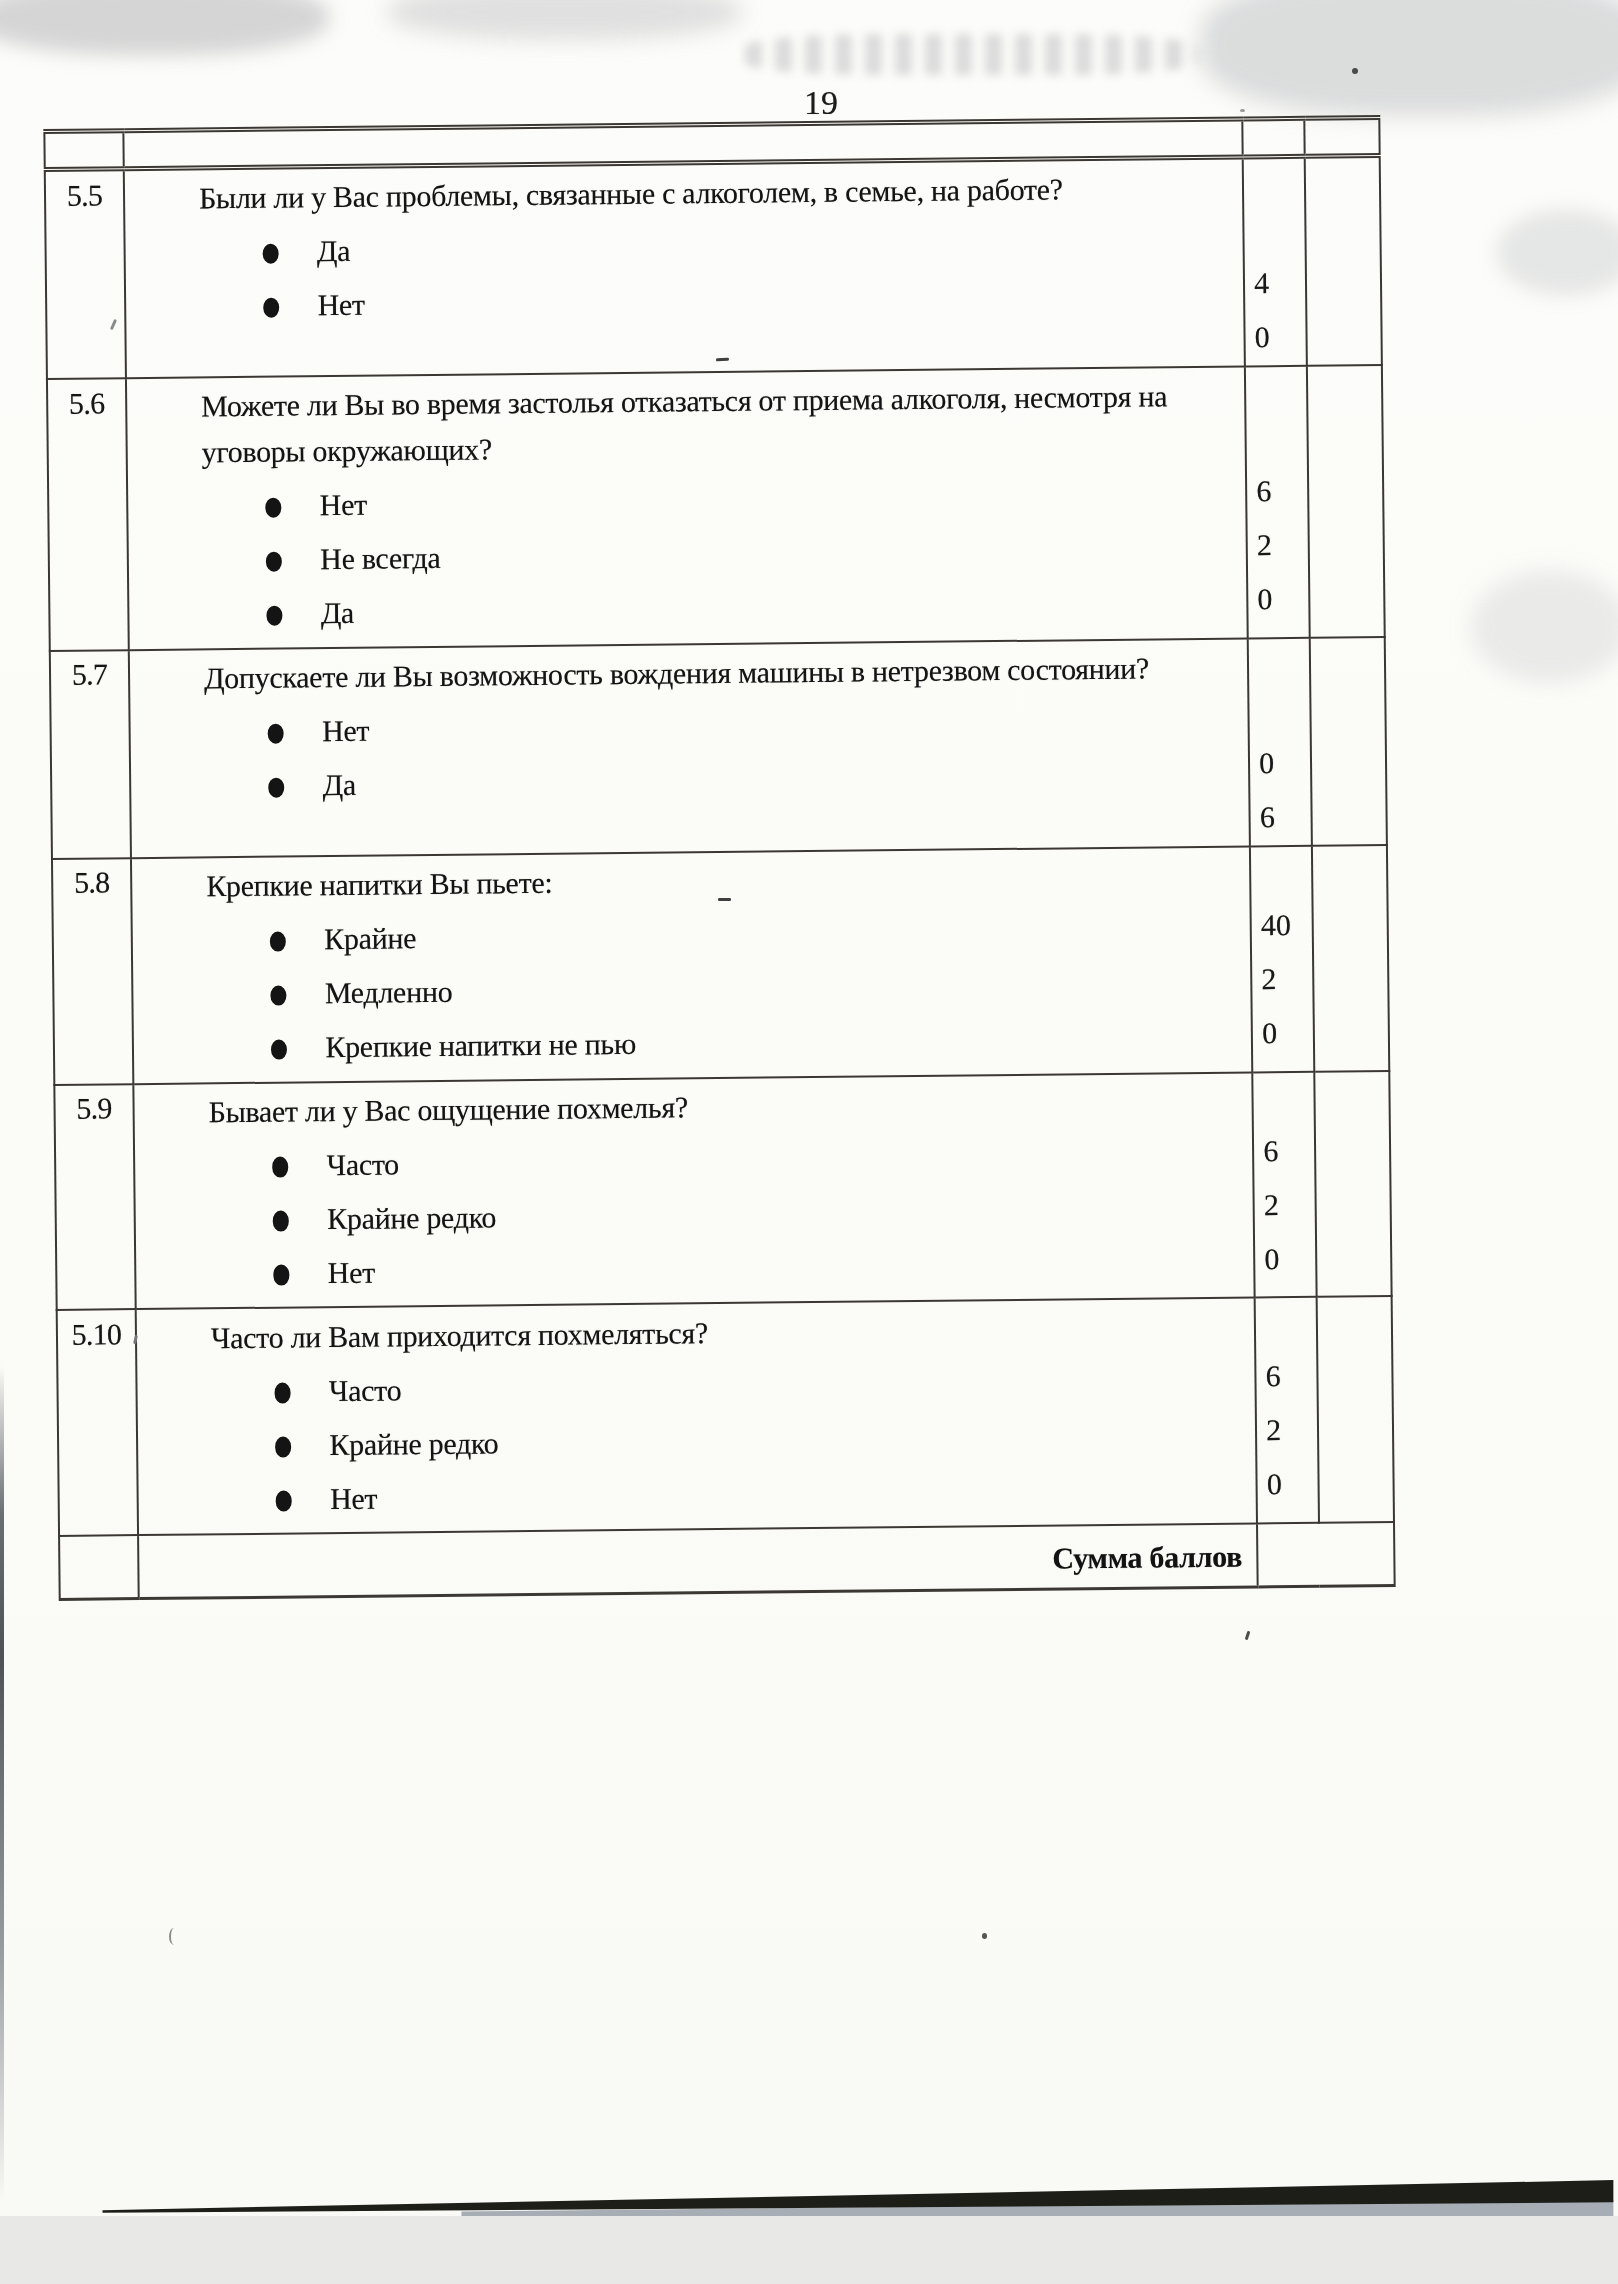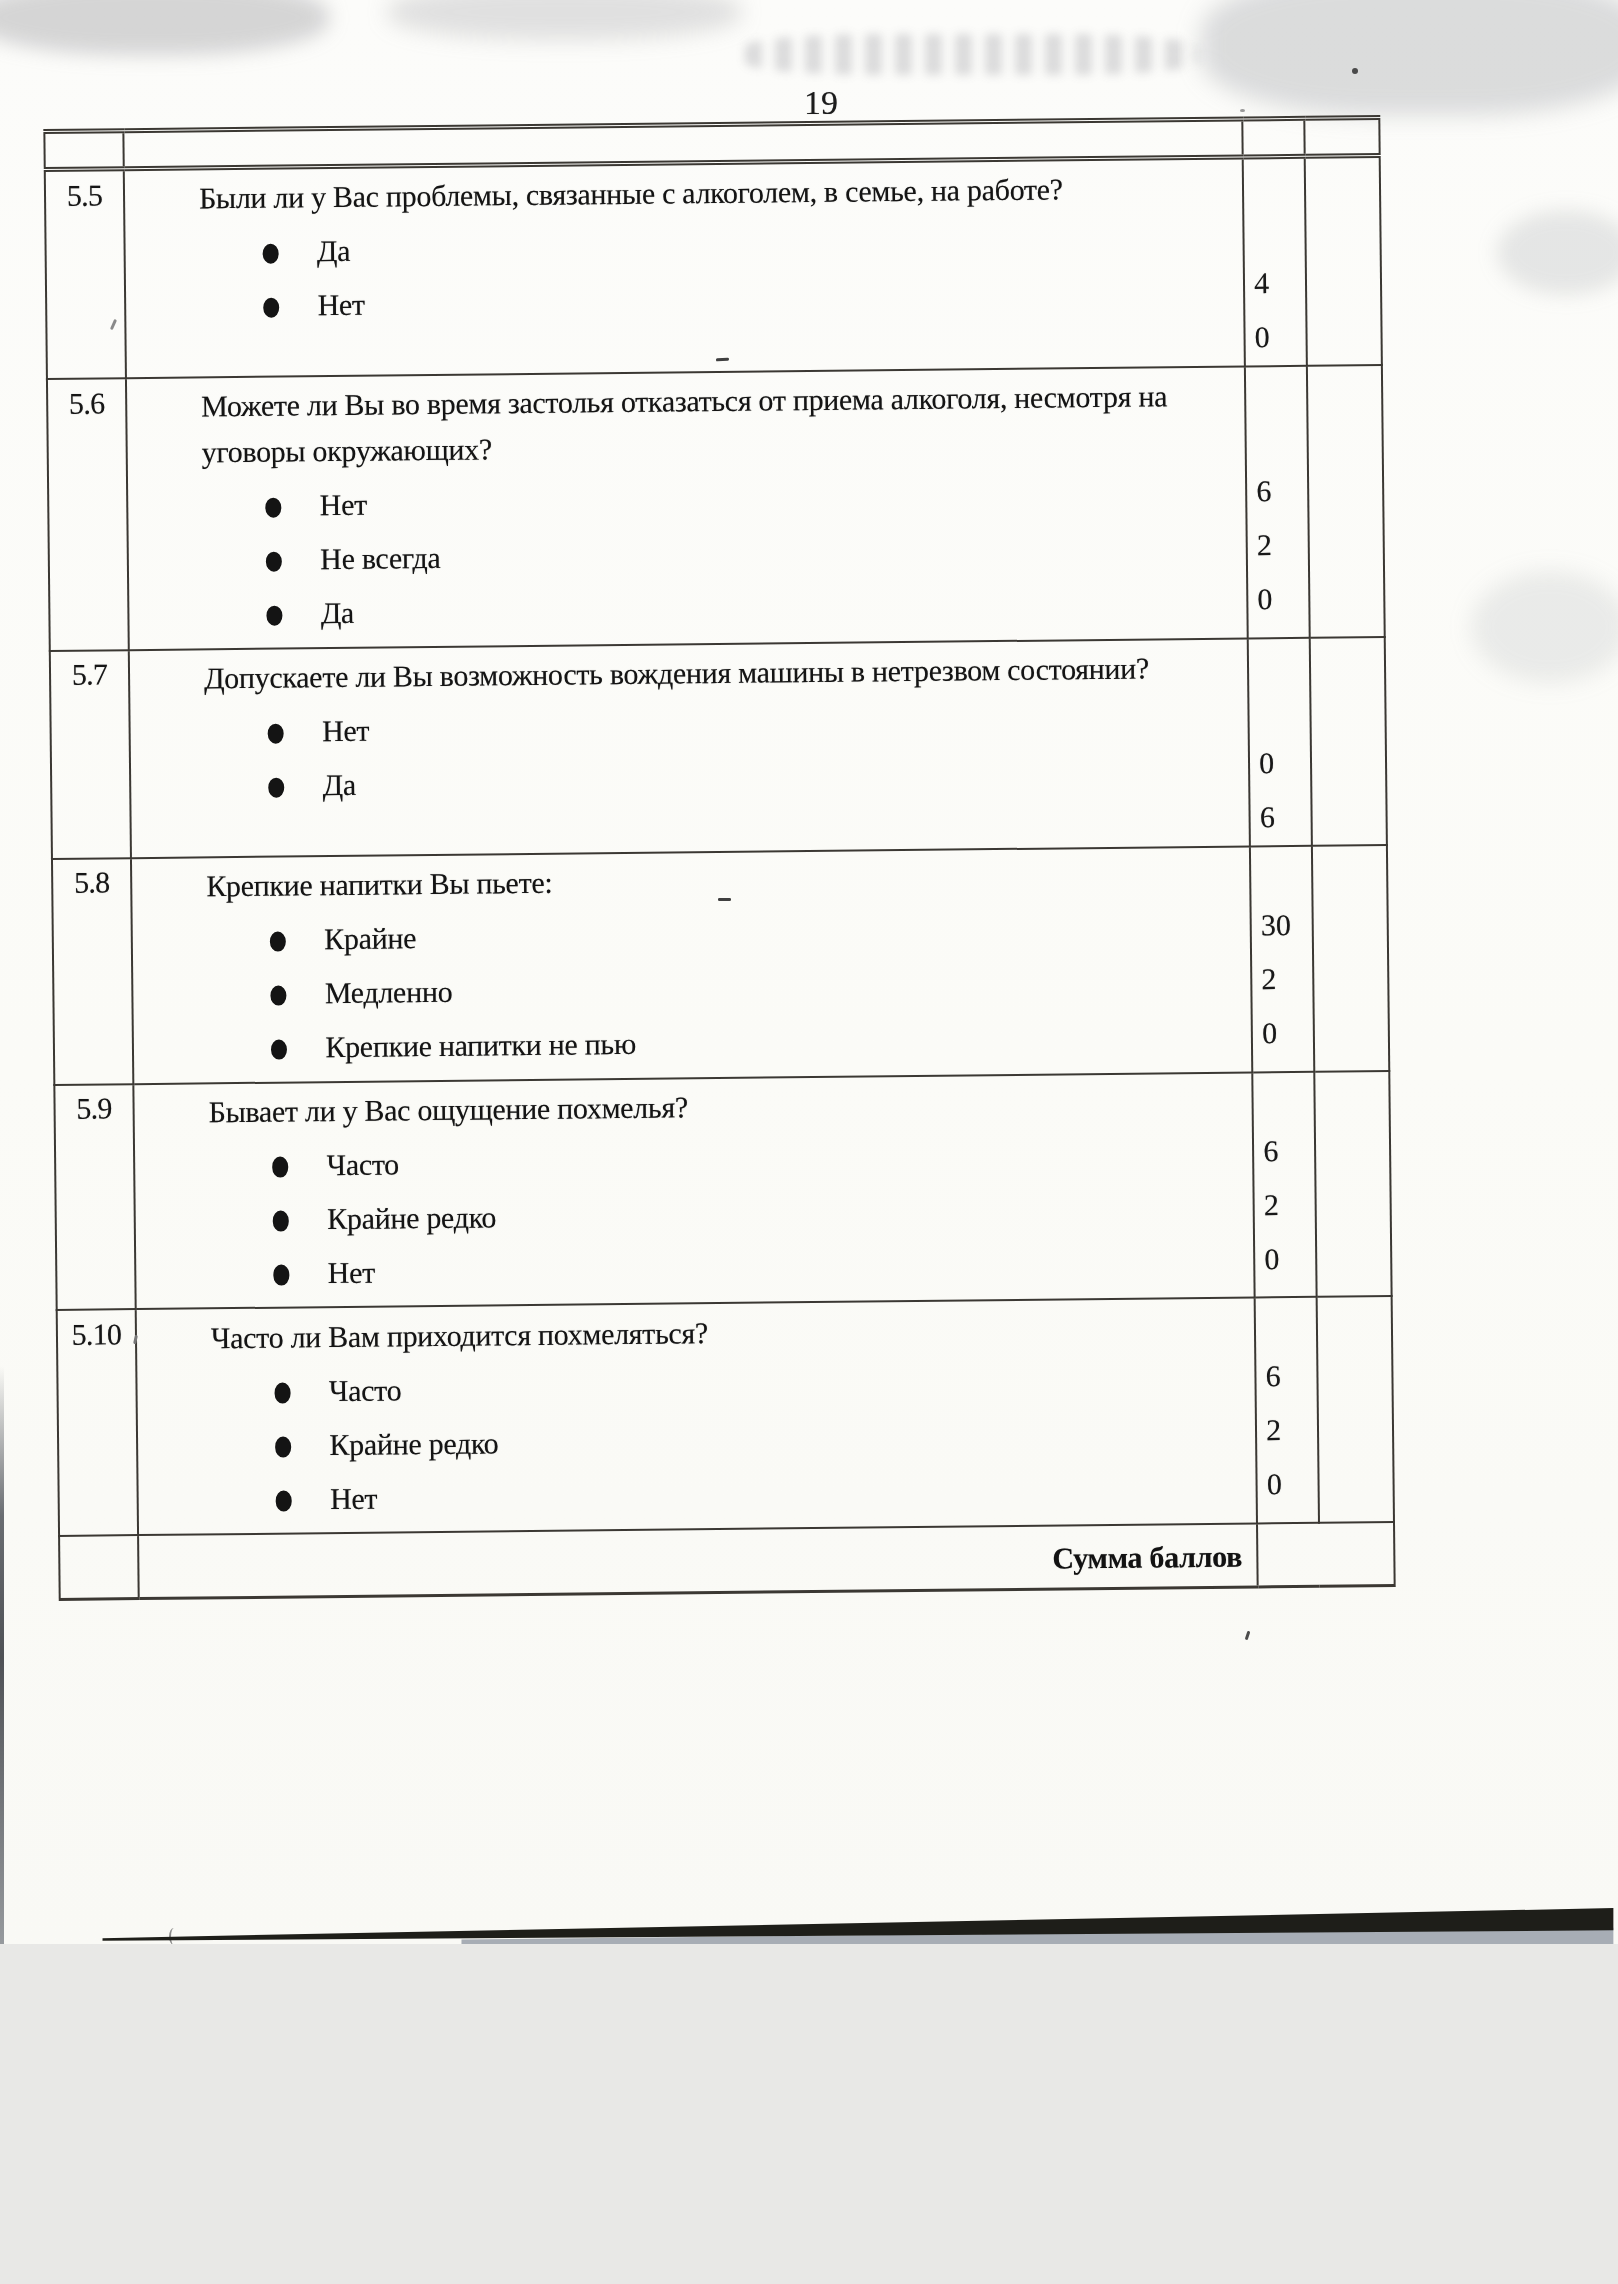--- a/index.html
+++ b/index.html
@@ -1,18 +1,18 @@
 <!DOCTYPE html>
 <html style="font-size:10.5px"><head>
 <meta charset="utf-8">
 <style>
   html,body{margin:0;padding:0;background:#e8e8e6;}
   .page{
     position:relative;
-    width:1618px;height:1944px;
+    width:1618px;height:2216px;
     background:linear-gradient(180deg,#fcfcfa 0%,#fbfbf7 55%,#f9f9f5 100%);
     overflow:hidden;
     font-family:"Liberation Serif","DejaVu Serif",serif;
     color:#171717;
   }
   
   .page-number{
     position:absolute;top:84px;left:785px;width:72px;
     font-size:34px;text-align:center;color:#1c1c1c;
     text-shadow:0 0 0.7px rgba(20,20,20,.5);
@@ -170,21 +170,21 @@
             <td class="c-q">
               <div class="q-text">Крепкие напитки Вы пьете:</div>
               <ul class="opts">
                 <li class="opt"><span class="bullet"></span><span class="opt-label">Крайне</span></li>
                 <li class="opt"><span class="bullet"></span><span class="opt-label">Медленно</span></li>
                 <li class="opt"><span class="bullet"></span><span class="opt-label">Крепкие напитки не пью</span></li>
               </ul>
             </td>
             <td class="c-score">
               <div class="score-spacer" style="height: 50px;"></div>
-              <div class="score-line">30</div>
+              <div class="score-line">40</div>
               <div class="score-line">2</div>
               <div class="score-line">0</div>
             </td>
             <td class="c-mark"></td>
           </tr>
           <tr>
             <td class="c-num">5.9</td>
             <td class="c-q">
               <div class="q-text">Бывает ли у Вас ощущение похмелья?</div>
               <ul class="opts">

